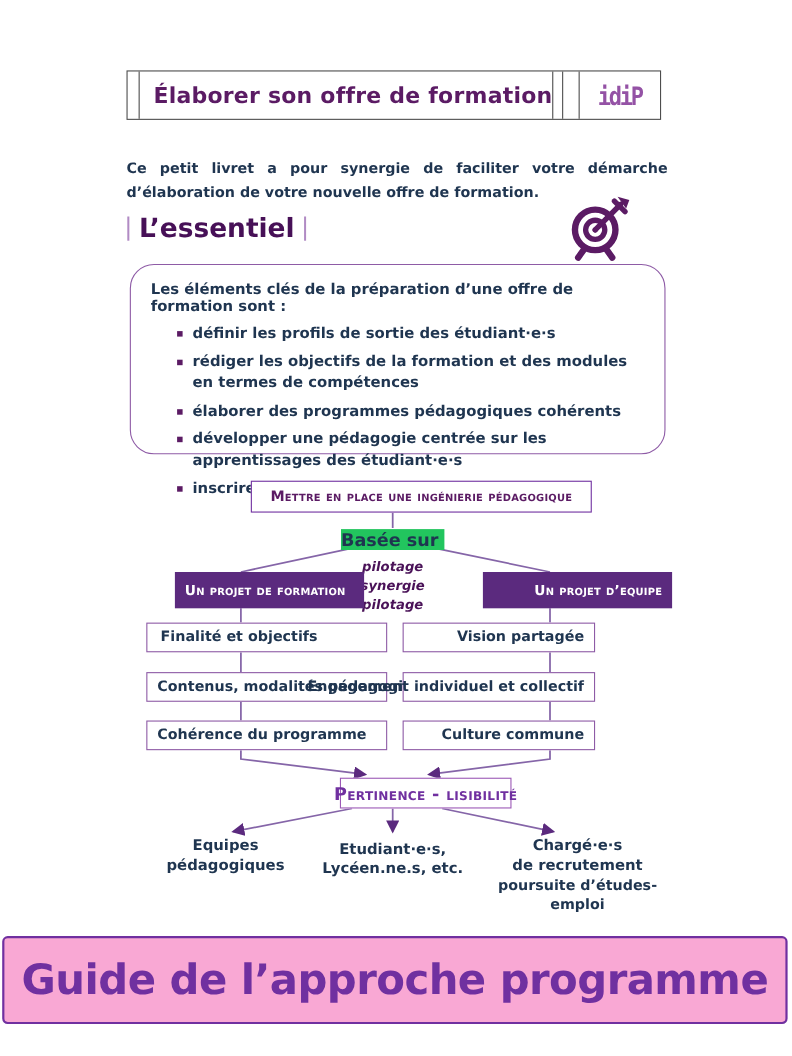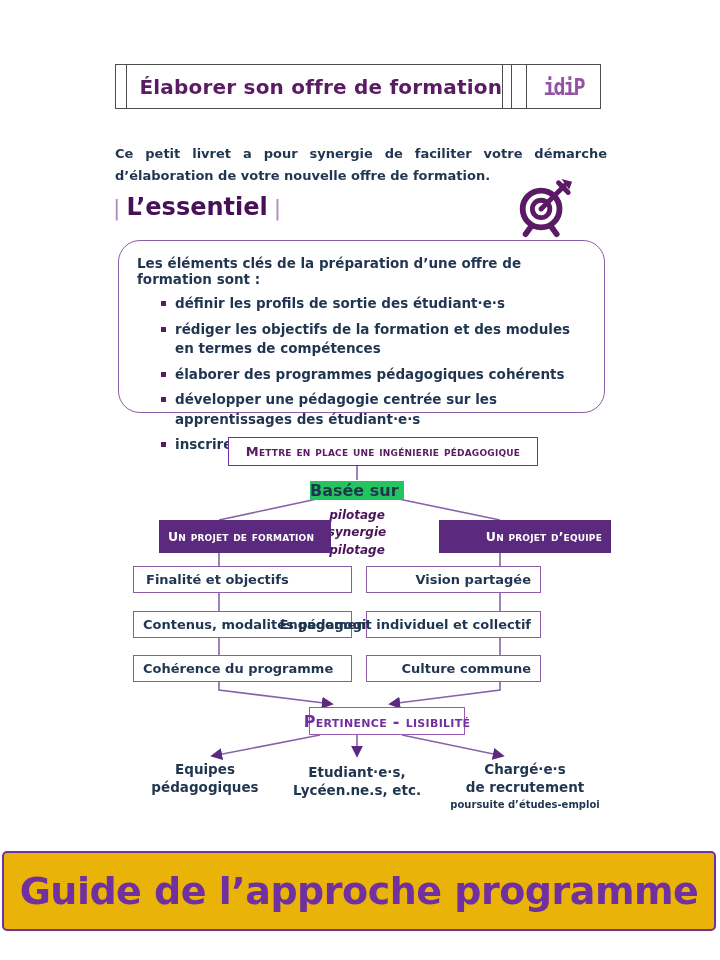--- a/index.html
+++ b/index.html
@@ -85,25 +85,25 @@
   .outcome-box{
     left:283px;top:272px;width:156px;height:28px;justify-content:center;
     border:1.6px solid #9b59b6;color:#7030a0;font-weight:bold;font-size:16px;letter-spacing:.3px;
   }
   .audience{
     position:absolute;text-align:center;font-size:13.5px;font-weight:600;color:#1f3550;line-height:1.3;
   }
   .aud-1{left:130px;top:326px;width:150px;}
   .aud-2{left:272px;top:329px;width:170px;}
   .aud-3{left:440px;top:326px;width:170px;}
-  .aud-note{display:block;font-size:10px;font-weight:bold;margin-top:2px;}
+  .aud-note{display:block;font-size:13px;font-weight:bold;margin-top:2px;}
   
   .footer-banner{
     position:absolute;left:2px;top:851px;width:714px;height:80px;box-sizing:border-box;
-    background:#eab308;border:2px solid #7030a0;border-radius:5px;
+    background:#f9a8d4;border:2px solid #7030a0;border-radius:5px;
     display:flex;align-items:center;justify-content:center;
   }
   .footer-title{font-size:38px;font-weight:bold;color:#7030a0;letter-spacing:-.5px;white-space:nowrap;}
 </style>
 </head>
 <body>
 
 <div class="doc-header">
   <div class="hcell hcell-pad"></div>
   <div class="hcell hcell-title">

